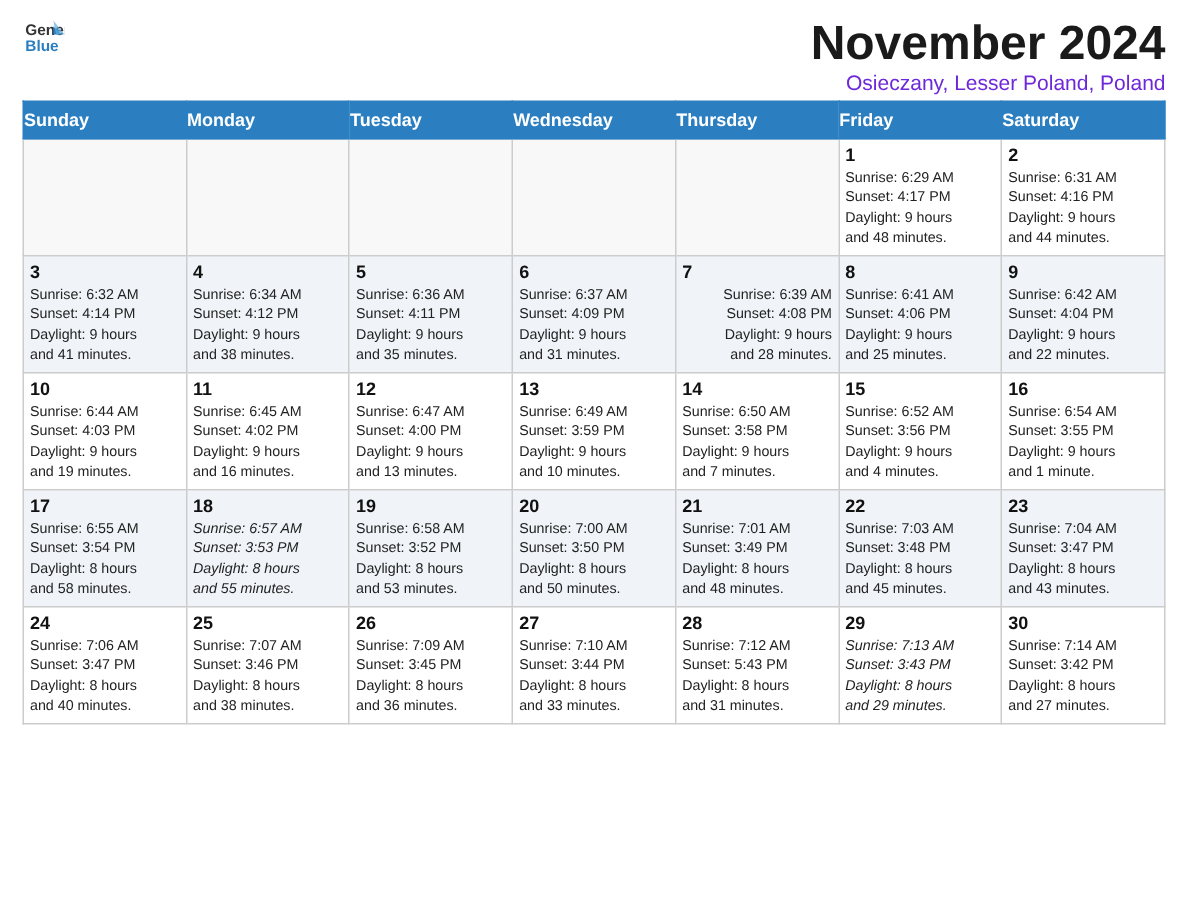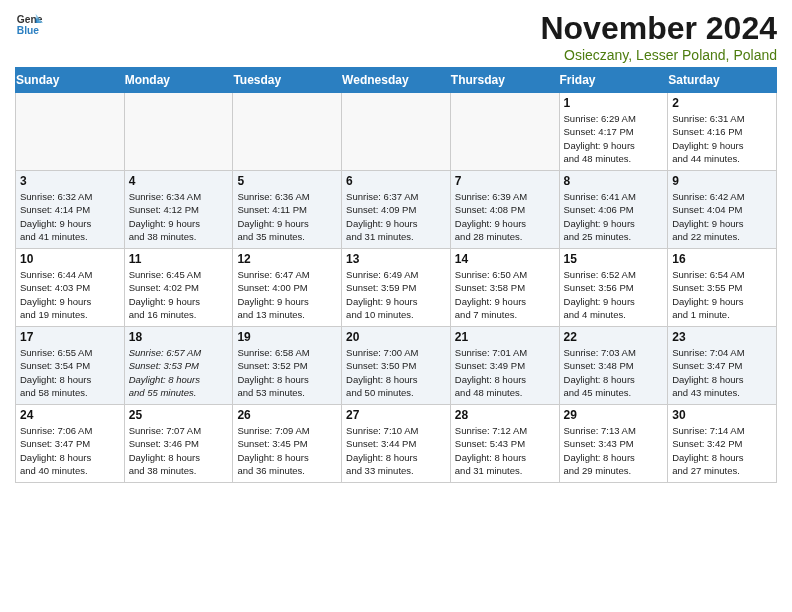--- a/index.html
+++ b/index.html
@@ -32,21 +32,21 @@
     .title-area {
       text-align: right;
     }
     .month-title {
       font-size: 32px;
       font-weight: bold;
       color: #1a1a1a;
     }
     .location {
       font-size: 14px;
-      color: #4d7c0f;
+      color: #6d28d9;
     }
     table {
       width: 100%;
       border-collapse: collapse;
       table-layout: fixed;
     }
     th {
       background-color: #2b7fc1;
       color: #fff;
       font-size: 12px;
@@ -159,21 +159,21 @@
           </td>
           <td class="alt-row">
             <span class="day-number">6</span>
             <div class="day-info" style="white-space: pre-line;">Sunrise: 6:37 AM
 Sunset: 4:09 PM
 Daylight: 9 hours
 and 31 minutes.</div>
           </td>
           <td class="alt-row">
             <span class="day-number">7</span>
-            <div class="day-info" style="white-space: pre-line;">Sunrise: 6:39 AM
+            <div class="day-info" style="white-space: pre-line; text-align: right;">Sunrise: 6:39 AM
 Sunset: 4:08 PM
 Daylight: 9 hours
 and 28 minutes.</div>
           </td>
           <td class="alt-row">
             <span class="day-number">8</span>
             <div class="day-info" style="white-space: pre-line;">Sunrise: 6:41 AM
 Sunset: 4:06 PM
 Daylight: 9 hours
 and 25 minutes.</div>
@@ -319,21 +319,21 @@
           </td>
           <td>
             <span class="day-number">28</span>
             <div class="day-info" style="white-space: pre-line;">Sunrise: 7:12 AM
 Sunset: 5:43 PM
 Daylight: 8 hours
 and 31 minutes.</div>
           </td>
           <td>
             <span class="day-number">29</span>
-            <div class="day-info" style="white-space: pre-line;">Sunrise: 7:13 AM
+            <div class="day-info" style="white-space: pre-line; font-style: italic;">Sunrise: 7:13 AM
 Sunset: 3:43 PM
 Daylight: 8 hours
 and 29 minutes.</div>
           </td>
           <td>
             <span class="day-number">30</span>
             <div class="day-info" style="white-space: pre-line;">Sunrise: 7:14 AM
 Sunset: 3:42 PM
 Daylight: 8 hours
 and 27 minutes.</div>

